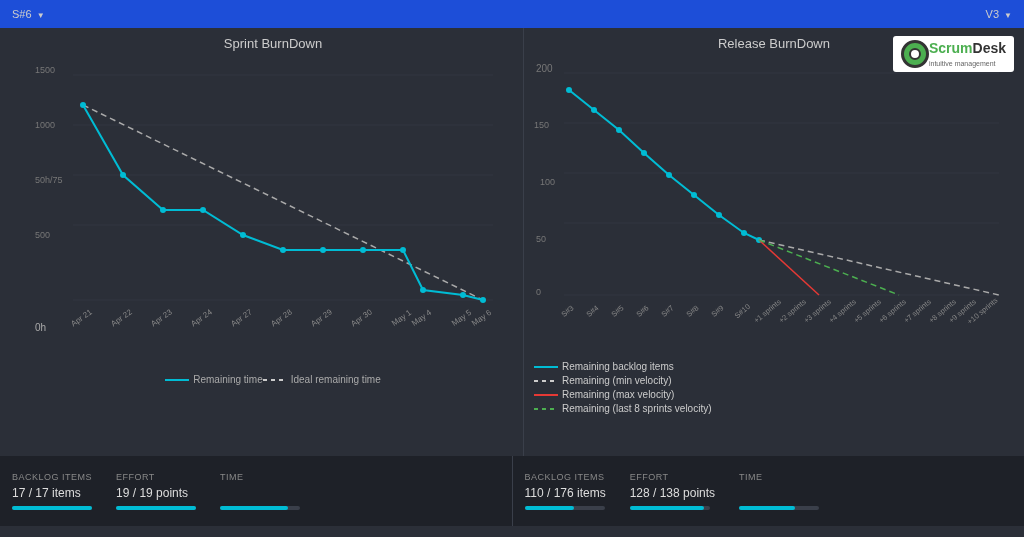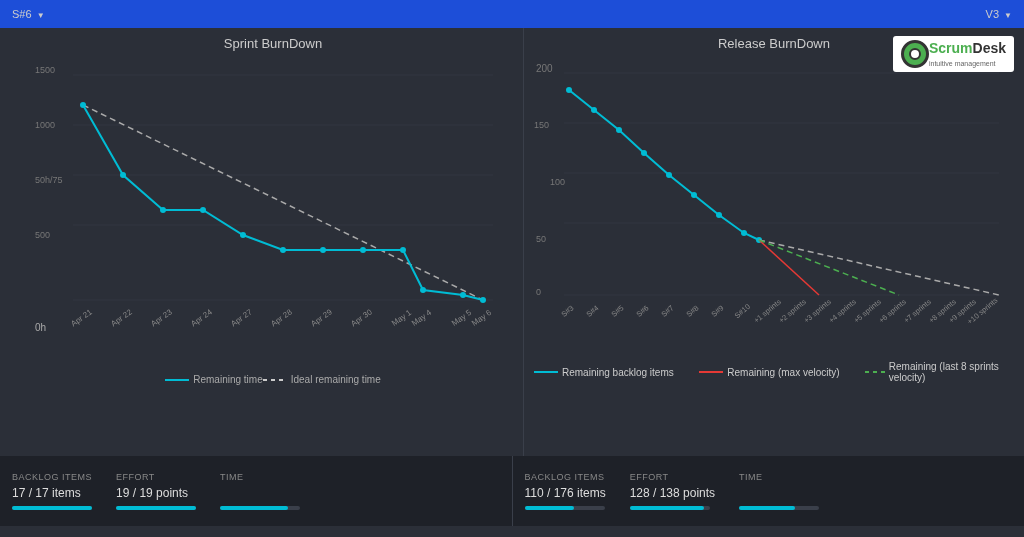--- a/index.html
+++ b/index.html
@@ -133,21 +133,21 @@
     }
     .logo-inner {
       width: 12px;
       height: 12px;
       border-radius: 50%;
       background: #fff;
       border: 2px solid #333;
     }
     .right-legend {
       display: grid;
-      grid-template-columns: 1fr 1fr 1fr;
+      grid-template-columns: 1fr;
       gap: 3px 16px;
       margin-top: 6px;
       font-size: 10px;
     }
   </style>
 </head>
 <body>
 
 <div class="top-bar">
   <div>
@@ -237,21 +237,21 @@
         </div>
         <span style="font-size:7px; color:#666;">intuitive management</span>
       </div>
     </div>
 
     <div class="chart-title">Release BurnDown</div>
     <div class="chart-area">
       
       <div style="position:absolute; left:2px; top:8px; color:#777; font-size:10px;">200</div>
       <div style="position:absolute; left:0; top:65px; color:#777; font-size:9px;">150</div>
-      <div style="position:absolute; left:16px; top:122px; color:#777; font-size:9px;">100</div>
+      <div style="position:absolute; left:6px; top:122px; color:#777; font-size:9px;">100</div>
       <div style="position:absolute; left:2px; top:179px; color:#777; font-size:9px;">50</div>
       <div style="position:absolute; left:2px; top:232px; color:#777; font-size:9px;">0</div>
 
       <svg width="100%" height="290" viewBox="0 0 470 290">
 
         <line x1="25" y1="18" x2="460" y2="18" stroke="#3a3f4a" stroke-width="0.5"></line>
         <line x1="25" y1="68" x2="460" y2="68" stroke="#3a3f4a" stroke-width="0.5"></line>
         <line x1="25" y1="118" x2="460" y2="118" stroke="#3a3f4a" stroke-width="0.5"></line>
         <line x1="25" y1="168" x2="460" y2="168" stroke="#3a3f4a" stroke-width="0.5"></line>
         <line x1="25" y1="240" x2="460" y2="240" stroke="#3a3f4a" stroke-width="0.5"></line>
@@ -294,20 +294,24 @@
         <text x="445" y="258" fill="#888" font-size="7.5" text-anchor="middle" transform="rotate(-40,445,258)">+10 sprints</text>
       </svg>
     </div>
 
     <div class="right-legend">
       <div class="legend-item">
         <div class="legend-line solid-blue"></div>
         <span>Remaining backlog items</span>
       </div>
       <div class="legend-item">
+        <div class="legend-line dashed-white"></div>
+        <span>Remaining (min velocity)</span>
+      </div>
+      <div class="legend-item">
         <div class="legend-line solid-red"></div>
         <span>Remaining (max velocity)</span>
       </div>
       <div class="legend-item">
         <div class="legend-line dashed-green"></div>
         <span>Remaining (last 8 sprints velocity)</span>
       </div>
     </div>
   </div>
 </div>

